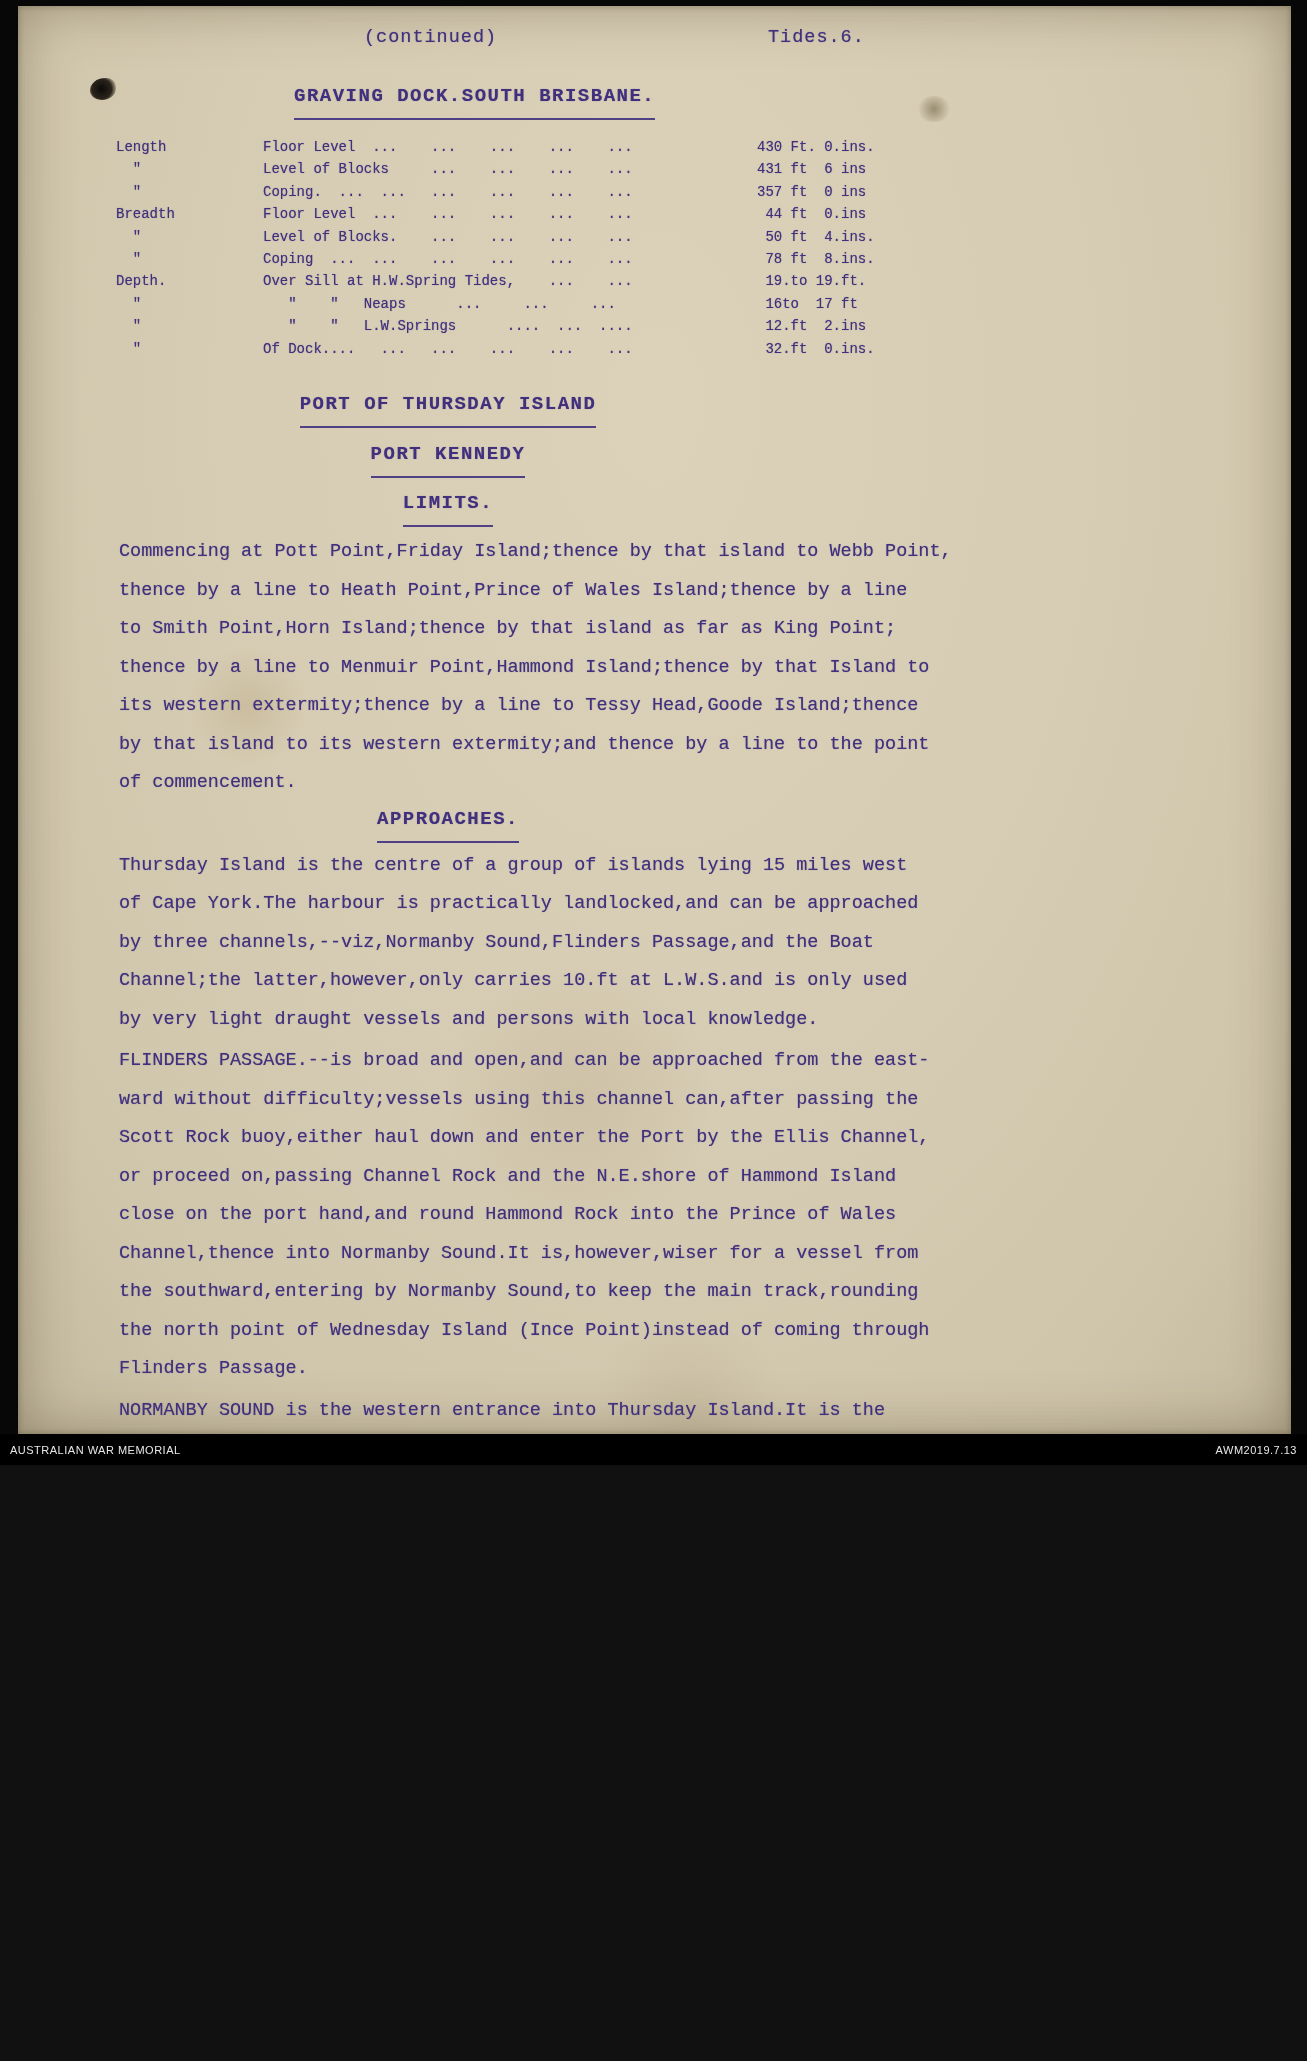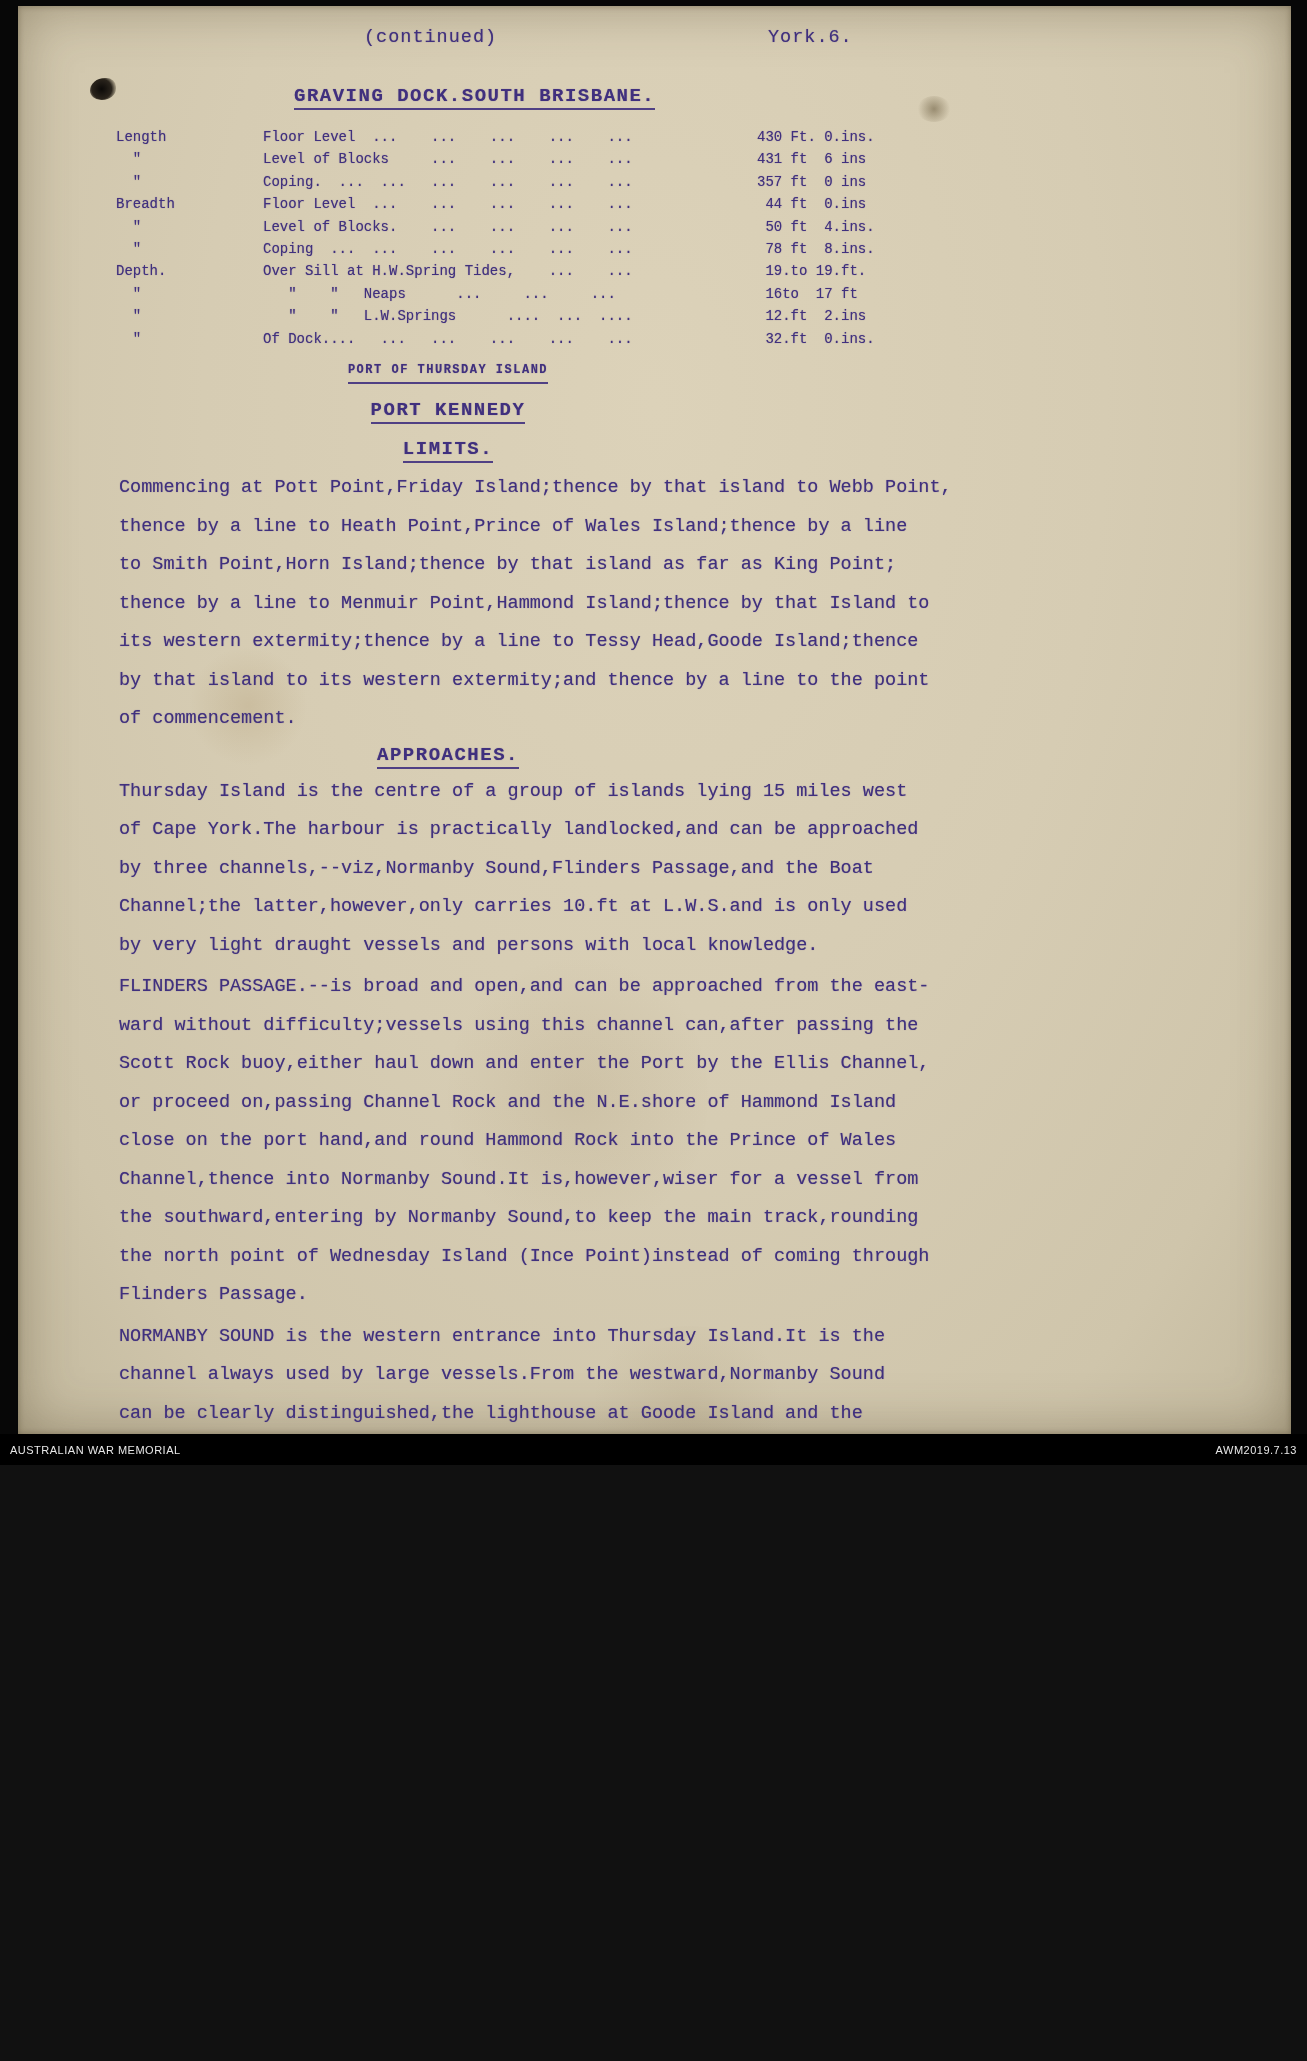--- a/index.html
+++ b/index.html
@@ -42,28 +42,28 @@
     line-height:24px;
     text-shadow:0 0 1px rgba(64,48,126,0.55);
   }
   .page-header{position:relative;height:26px;}
   .continued{position:absolute;left:248px;top:0;letter-spacing:1px;}
   .pagenum{position:absolute;left:652px;top:0;letter-spacing:1px;}
   .dock-title{
     margin-top:32px;margin-left:178px;
     font-size:19px;font-weight:bold;letter-spacing:1.5px;
   }
-  .u{border-bottom:2px solid rgba(64,48,126,0.9);padding-bottom:0;display:inline-block;}
+  .u{border-bottom:2px solid rgba(64,48,126,0.9);padding-bottom:10px;display:inline-block;}
   .dock-table{margin-top:16px;font-size:14px;}
   .trow{display:flex;line-height:22.4px;white-space:pre;}
   .tlabel{width:147px;flex:0 0 auto;}
   .tdesc{width:494px;flex:0 0 auto;overflow:visible;}
   .tvalue{flex:0 0 auto;}
   .center-band{width:664px;text-align:center;}
-  .h-port{margin-top:8px;font-size:12px;font-weight:bold;letter-spacing:1.5px;line-height:24px;}
+  .h-port{margin-top:32px;font-size:19px;font-weight:bold;letter-spacing:1.5px;line-height:24px;}
   .h-sub{margin-top:14px;font-size:19px;font-weight:bold;letter-spacing:1.5px;line-height:24px;}
   .h-limits{margin-top:13px;font-size:19px;font-weight:bold;letter-spacing:1.5px;line-height:24px;}
   .para{
     white-space:pre-wrap;
     line-height:38.5px;
     margin:3px;
   }
   .para.limits{margin-top:6px;}
   .h-approaches{margin-top:4px;font-size:19px;font-weight:bold;letter-spacing:1.5px;line-height:24px;}
   .para.approaches{margin-top:4px;}
@@ -84,21 +84,21 @@
     <div class="stain1"></div>
     <div class="stain2"></div>
     <div class="stain3"></div>
     <div class="hole"></div>
     <div class="tear"></div>
 
     <div class="content">
 
       <div class="page-header">
         <span class="continued">(continued)</span>
-        <span class="pagenum">York.6.</span>
+        <span class="pagenum">Tides.6.</span>
       </div>
 
       <div class="dock-title">
         <span class="u">GRAVING DOCK.SOUTH BRISBANE.</span>
       </div>
 
       <div class="dock-table">
         <div class="trow">
           <span class="tlabel">Length</span><span class="tdesc">Floor Level  ...    ...    ...    ...    ...</span><span class="tvalue">430 Ft. 0.ins.</span>
         </div>

